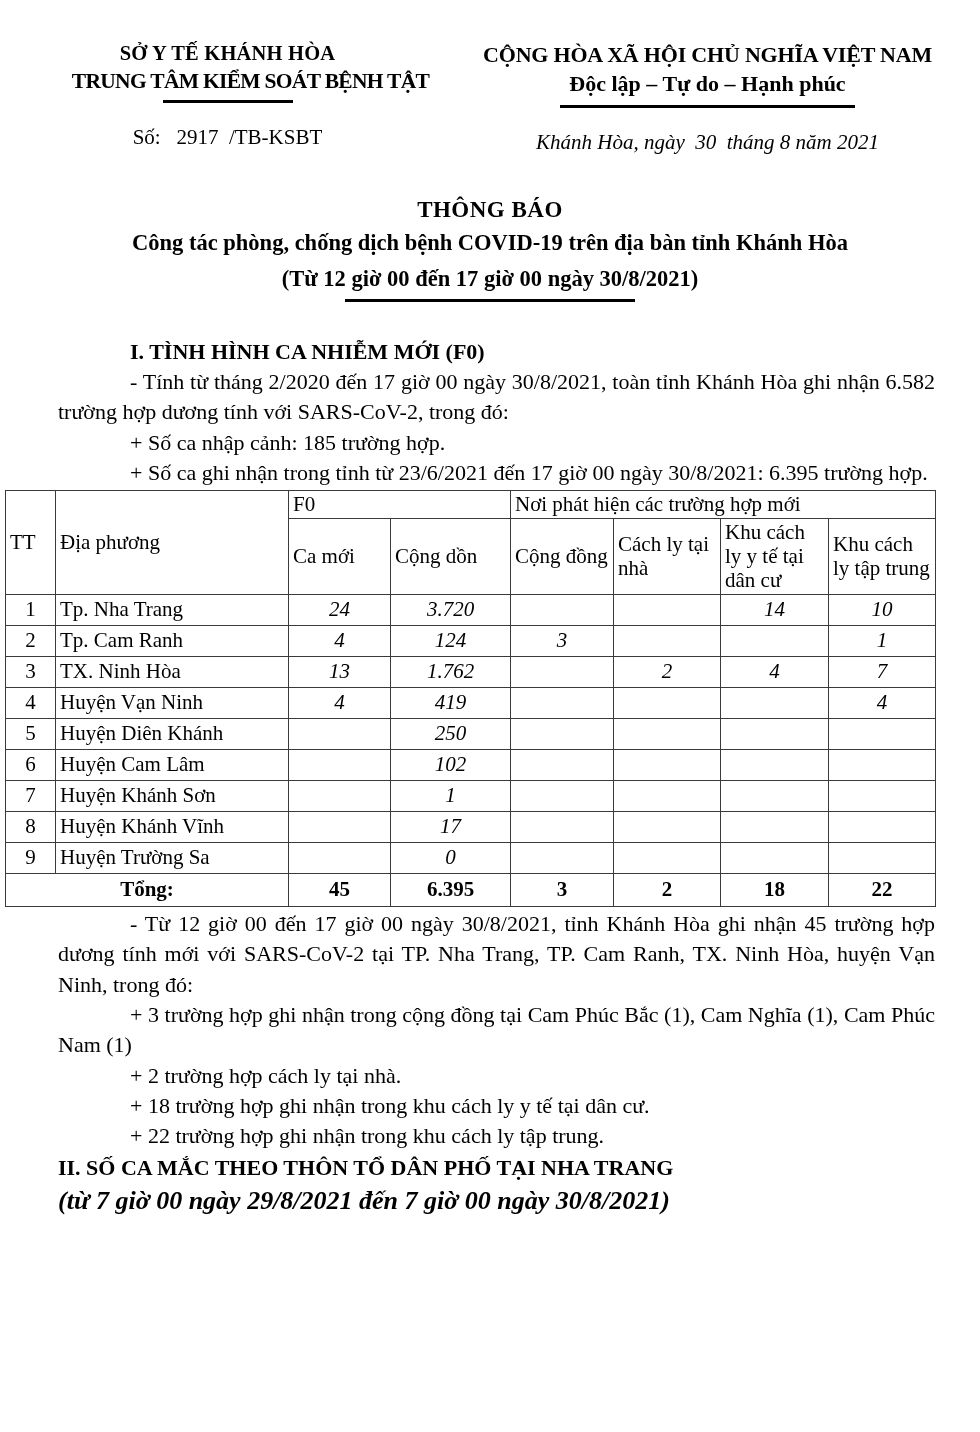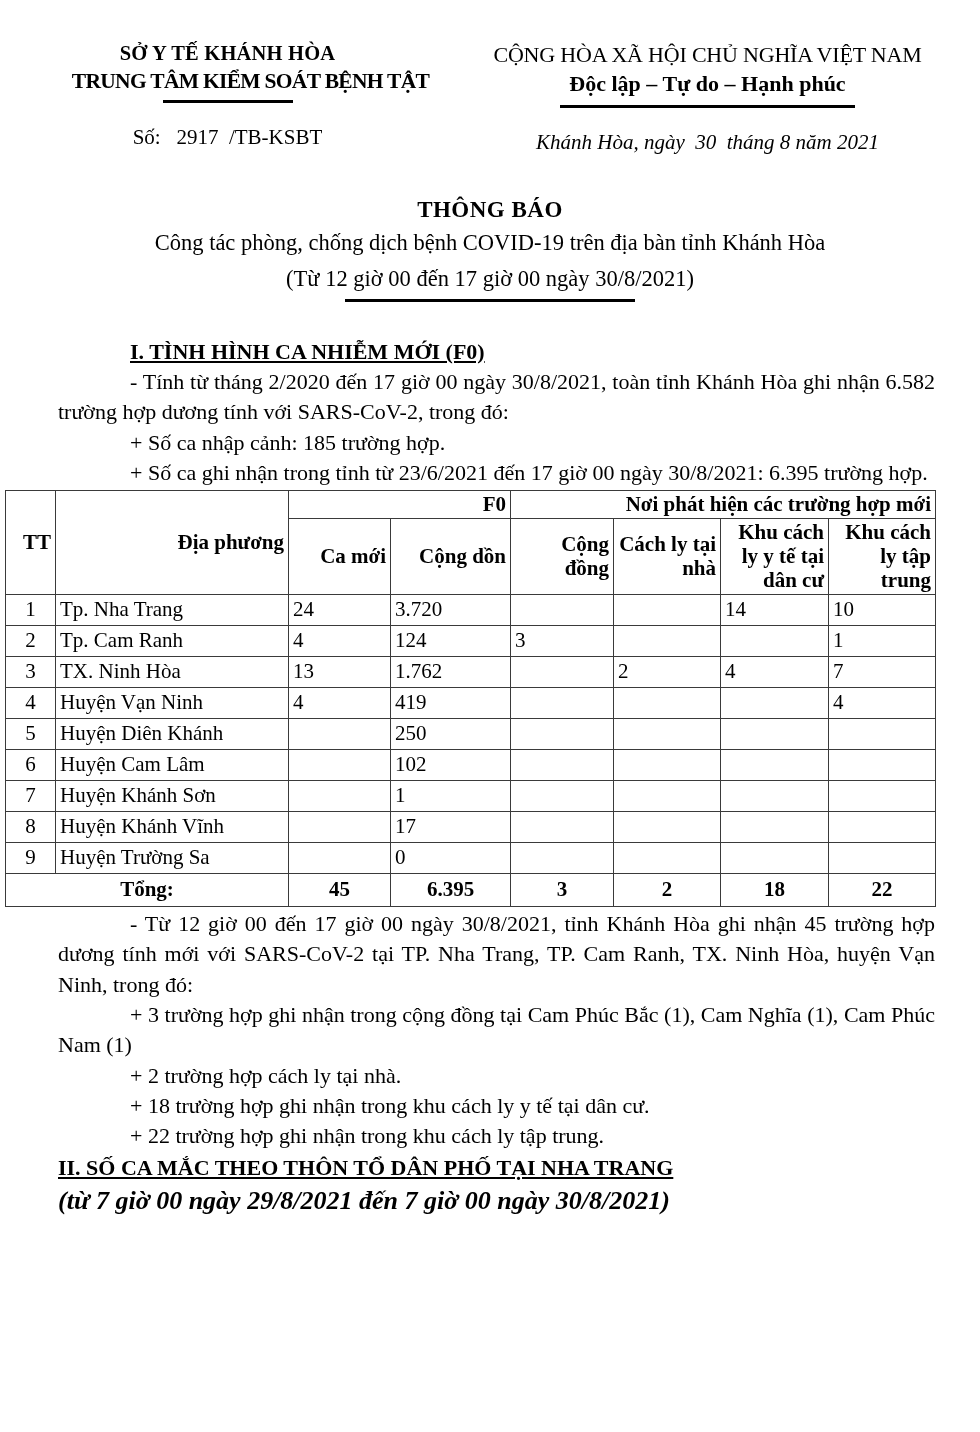--- a/index.html
+++ b/index.html
@@ -34,21 +34,21 @@
   .org-line2 {
     font-size: 21.5px;
     font-weight: bold;
     letter-spacing: -0.7px;
     line-height: 1.32;
     white-space: nowrap;
     margin-left: 46px;
   }
   .nation-line1 {
     font-size: 22px;
-    font-weight: normal;
+    font-weight: bold;
     letter-spacing: -0.2px;
     line-height: 1.34;
     white-space: nowrap;
   }
   .nation-line2 {
     font-size: 22px;
     font-weight: bold;
     line-height: 1.38;
     white-space: nowrap;
   }
@@ -75,21 +75,21 @@
 
   
   .titleblock { text-align: center; margin-top: 42px; }
   .t-thongbao {
     font-size: 23px;
     font-weight: bold;
     letter-spacing: .5px;
   }
   .t-sub {
     font-size: 22.5px;
-    font-weight: normal;
+    font-weight: bold;
     line-height: 1.42;
     margin-top: 4px;
   }
   .rule-title { width: 290px; height: 3px; background: #000; margin: 4px auto 0; }
 
   
   .body { margin-top: 34px; padding: 0 45px 0 58px; }
   p.para {
     margin: 0;
     font-size: 22px;
@@ -97,21 +97,20 @@
     text-align: justify;
     text-indent: 72px;
     hyphens: none;
   }
   p.sect {
     margin: 0;
     font-size: 22px;
     font-weight: bold;
     text-indent: 72px;
     line-height: 1.42;
-    text-decoration: underline;
   }
   p.sect-left { text-indent: 0; }
   p.sect-italic {
     margin: 0;
     font-size: 26px;
     font-weight: bold;
     font-style: italic;
     line-height: 1.42;
   }
 
@@ -122,25 +121,25 @@
     width: 930px;
     table-layout: fixed;
     font-size: 21px;
   }
   table.data th, table.data td {
     border: 1.6px solid #3a3a3a;
     padding: 1px 4px;
     vertical-align: middle;
   }
   table.data th {
-    text-align: right;
-    font-weight: bold;
+    text-align: left;
+    font-weight: normal;
     line-height: 1.16;
   }
-  td.num  { height: 31px; }
+  td.num  { text-align: center; height: 31px; font-style: italic; }
   td.tt   { text-align: center; height: 31px; }
   td.name { text-align: left; padding-left: 9px; }
   tr.total td { font-weight: bold; text-align: center; height: 33px; }
   td.total-label { text-align: center; font-weight: bold; padding-right: 38px; }
 
   .c-tt   { width: 50px; }
   .c-name { width: 233px; }
   .c-new  { width: 102px; }
   .c-cum  { width: 120px; }
   .c-com  { width: 103px; }

